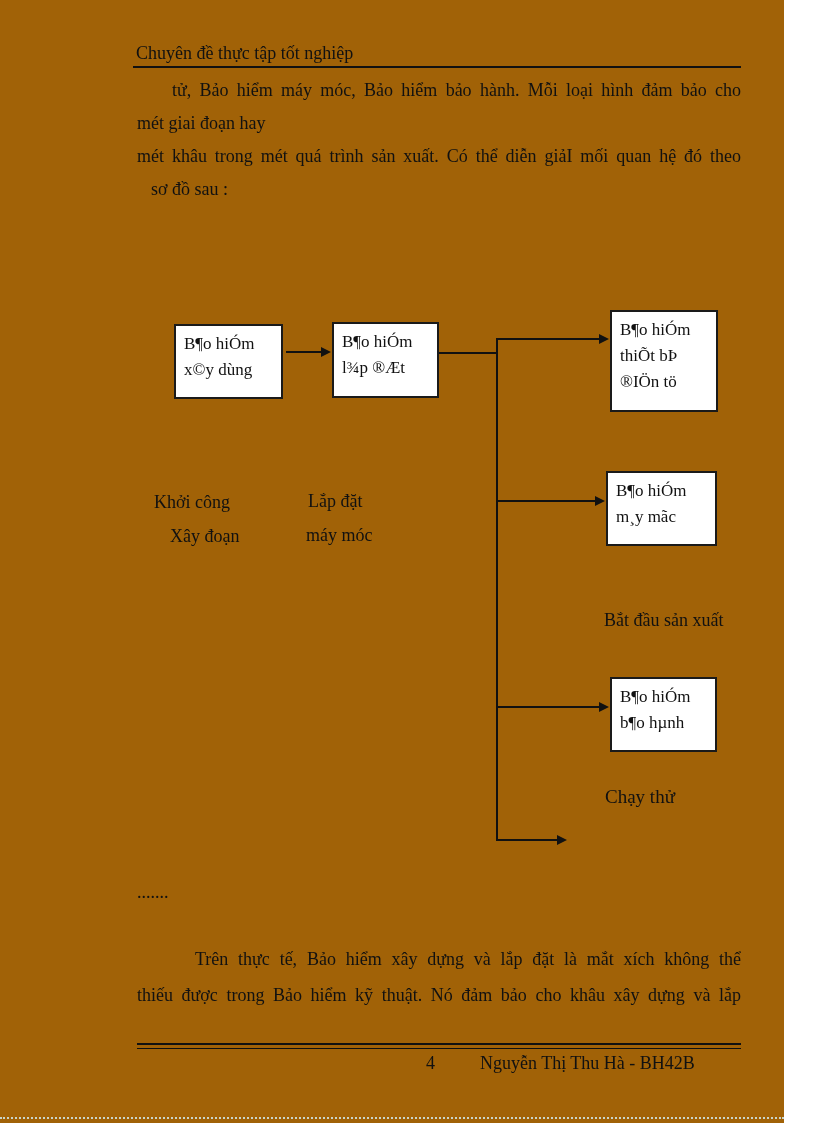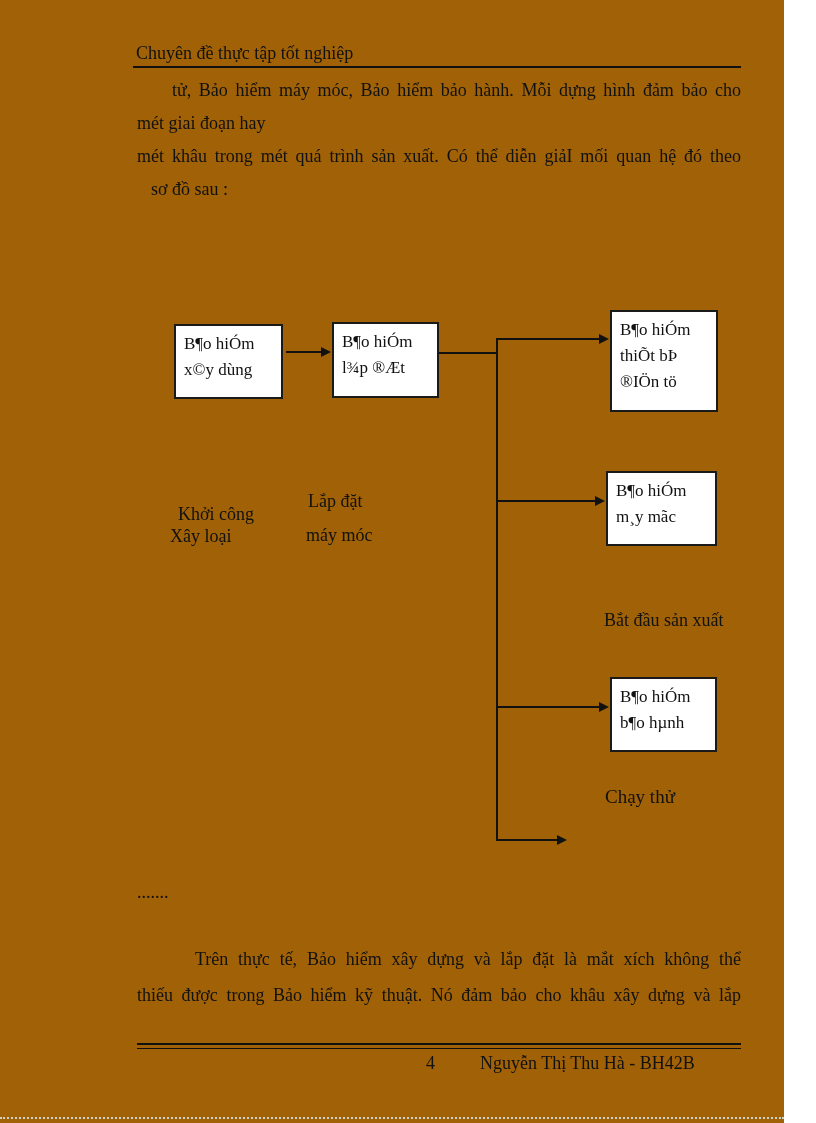--- a/index.html
+++ b/index.html
@@ -28,21 +28,21 @@
   .bottom-dotted{border-top:2px dotted #c9d4c9;width:100%;}
 </style>
 </head>
 <body>
 
 <div class="page">
 
   <div class="abs header-title" style="left:136px;top:43px;">Chuyên đề thực tập tốt nghiệp</div>
   <div class="abs rule" style="left:133px;top:66px;width:608px;"></div>
 
-  <div class="abs just" style="left:172px;top:79px;width:569px;">tử, Bảo hiểm máy móc, Bảo hiểm bảo hành. Mỗi dựng hình đảm bảo cho</div>
+  <div class="abs just" style="left:172px;top:79px;width:569px;">tử, Bảo hiểm máy móc, Bảo hiểm bảo hành. Mỗi loại hình đảm bảo cho</div>
   <div class="abs tl" style="left:137px;top:112px;">mét giai đoạn hay</div>
   <div class="abs just" style="left:137px;top:145px;width:604px;">mét khâu trong mét quá trình sản xuất. Có thể diễn giảI mối quan hệ đó theo</div>
   <div class="abs tl" style="left:137px;top:178px;margin-left:14px;">sơ đồ sau :</div>
 
 
   <div class="abs dbox" style="left:174px;top:324px;width:109px;height:75px;">
     <div>B¶o hiÓm</div>
     <div>x©y dùng</div>
   </div>
 
@@ -79,22 +79,22 @@
 
   <div class="abs shaft" style="left:497px;top:500px;width:99px;"></div>
   <div class="abs ah" style="left:595px;top:496px;"></div>
 
   <div class="abs shaft" style="left:497px;top:706px;width:103px;"></div>
   <div class="abs ah" style="left:599px;top:702px;"></div>
 
   <div class="abs shaft" style="left:498px;top:839px;width:60px;"></div>
   <div class="abs ah" style="left:557px;top:835px;"></div>
 
-  <div class="abs lbl" style="left:178px;top:492px;margin-top:12px;">Khởi công</div>
-  <div class="abs lbl" style="left:170px;top:526px;">Xây loại</div>
+  <div class="abs lbl" style="left:154px;top:492px;">Khởi công</div>
+  <div class="abs lbl" style="left:170px;top:526px;">Xây đoạn</div>
   <div class="abs lbl" style="left:308px;top:491px;">Lắp đặt</div>
   <div class="abs lbl" style="left:306px;top:525px;">máy móc</div>
   <div class="abs lbl" style="left:604px;top:592px;margin-top:18px;">Bắt đầu sản xuất</div>
   <div class="abs lbl-big" style="left:605px;top:786px;">Chạy thử</div>
 
   <div class="abs tl" style="left:137px;top:881px;">.......</div>
 
   <div class="abs just" style="left:195px;top:948px;width:546px;">Trên thực tế, Bảo hiểm xây dựng và lắp đặt là mắt xích không thể</div>
   <div class="abs just" style="left:137px;top:984px;width:604px;">thiếu được trong Bảo hiểm kỹ thuật. Nó đảm bảo cho khâu xây dựng và lắp</div>
 

